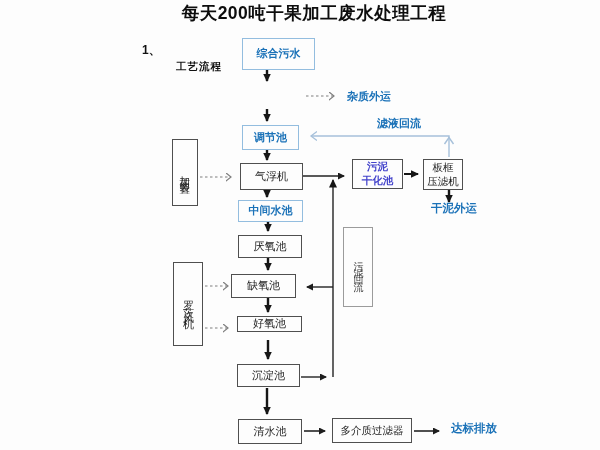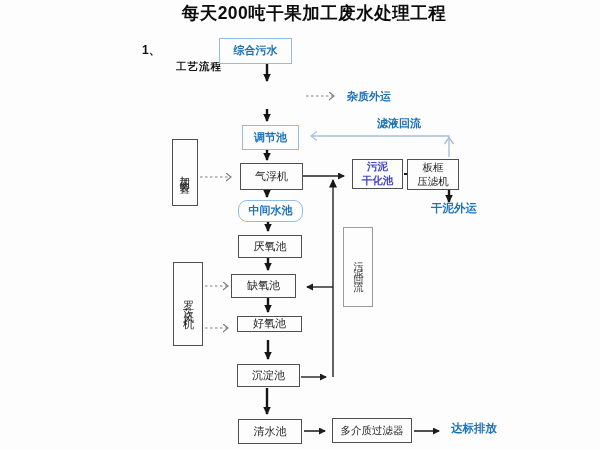--- a/index.html
+++ b/index.html
@@ -76,36 +76,36 @@
     <g stroke="#a6c0da" stroke-width="1.4" fill="none">
       <path d="M449,157 L449,136 L311,136" marker-end="url(#chevB)"></path>
       <polyline points="444.5,144 449,137.5 453.5,144"></polyline>
     </g>
   </svg>
 
   <div class="title">每天200吨干果加工废水处理工程</div>
   <div class="sec-num">1、</div>
   <div class="sec-txt">工艺流程</div>
 
-  <div class="box blue" style="left:219px;top:38px;width:73px;height:26px;">综合污水</div>
+  <div class="box blue" style="left:242px;top:38px;width:73px;height:32px;">综合污水</div>
   <div class="box blue" style="left:242px;top:125px;width:57px;height:25px;">调节池</div>
   <div class="box dark" style="left:240px;top:163px;width:63px;height:27px;">气浮机</div>
-  <div class="box blue" style="left:238px;top:200px;width:65px;height:22px;border-radius:9px;">中间水池</div>
+  <div class="box blue" style="left:238px;top:200px;width:65px;height:22px;">中间水池</div>
   <div class="box dark" style="left:238px;top:235px;width:64px;height:23px;">厌氧池</div>
   <div class="box dark" style="left:231px;top:274px;width:65px;height:24px;">缺氧池</div>
   <div class="box dark" style="left:237px;top:316px;width:65px;height:16px;">好氧池</div>
   <div class="box dark" style="left:237px;top:364px;width:63px;height:23px;">沉淀池</div>
   <div class="box dark" style="left:238px;top:419px;width:64px;height:25px;">清水池</div>
   <div class="box dark" style="left:332px;top:418px;width:80px;height:25px;font-size:10.5px;">多介质过滤器</div>
 
   <div class="box dark vert" style="left:172px;top:139px;width:26px;height:67px;font-size:10.5px;letter-spacing:3px;">加药装置</div>
   <div class="box dark vert" style="left:173px;top:262px;width:30px;height:84px;font-size:11px;letter-spacing:6px;">罗茨风机</div>
   <div class="box dark two-line purple" style="left:352px;top:159px;width:51px;height:30px;">污泥
 干化池</div>
-  <div class="box dark two-line" style="left:407px;top:159px;width:52px;height:31px;">板框
+  <div class="box dark two-line" style="left:423px;top:159px;width:40px;height:31px;">板框
 压滤机</div>
   <div class="box thin vert" style="left:343px;top:227px;width:30px;height:80px;font-size:10px;letter-spacing:7px;">污泥回流</div>
 
   <div class="flabel" style="left:347px;top:89px;">杂质外运</div>
   <div class="flabel" style="left:377px;top:116px;">滤液回流</div>
   <div class="flabel" style="left:431px;top:201px;font-size:11.5px;">干泥外运</div>
   <div class="flabel" style="left:451px;top:421px;font-size:11.5px;">达标排放</div>
 
 </div>
 

